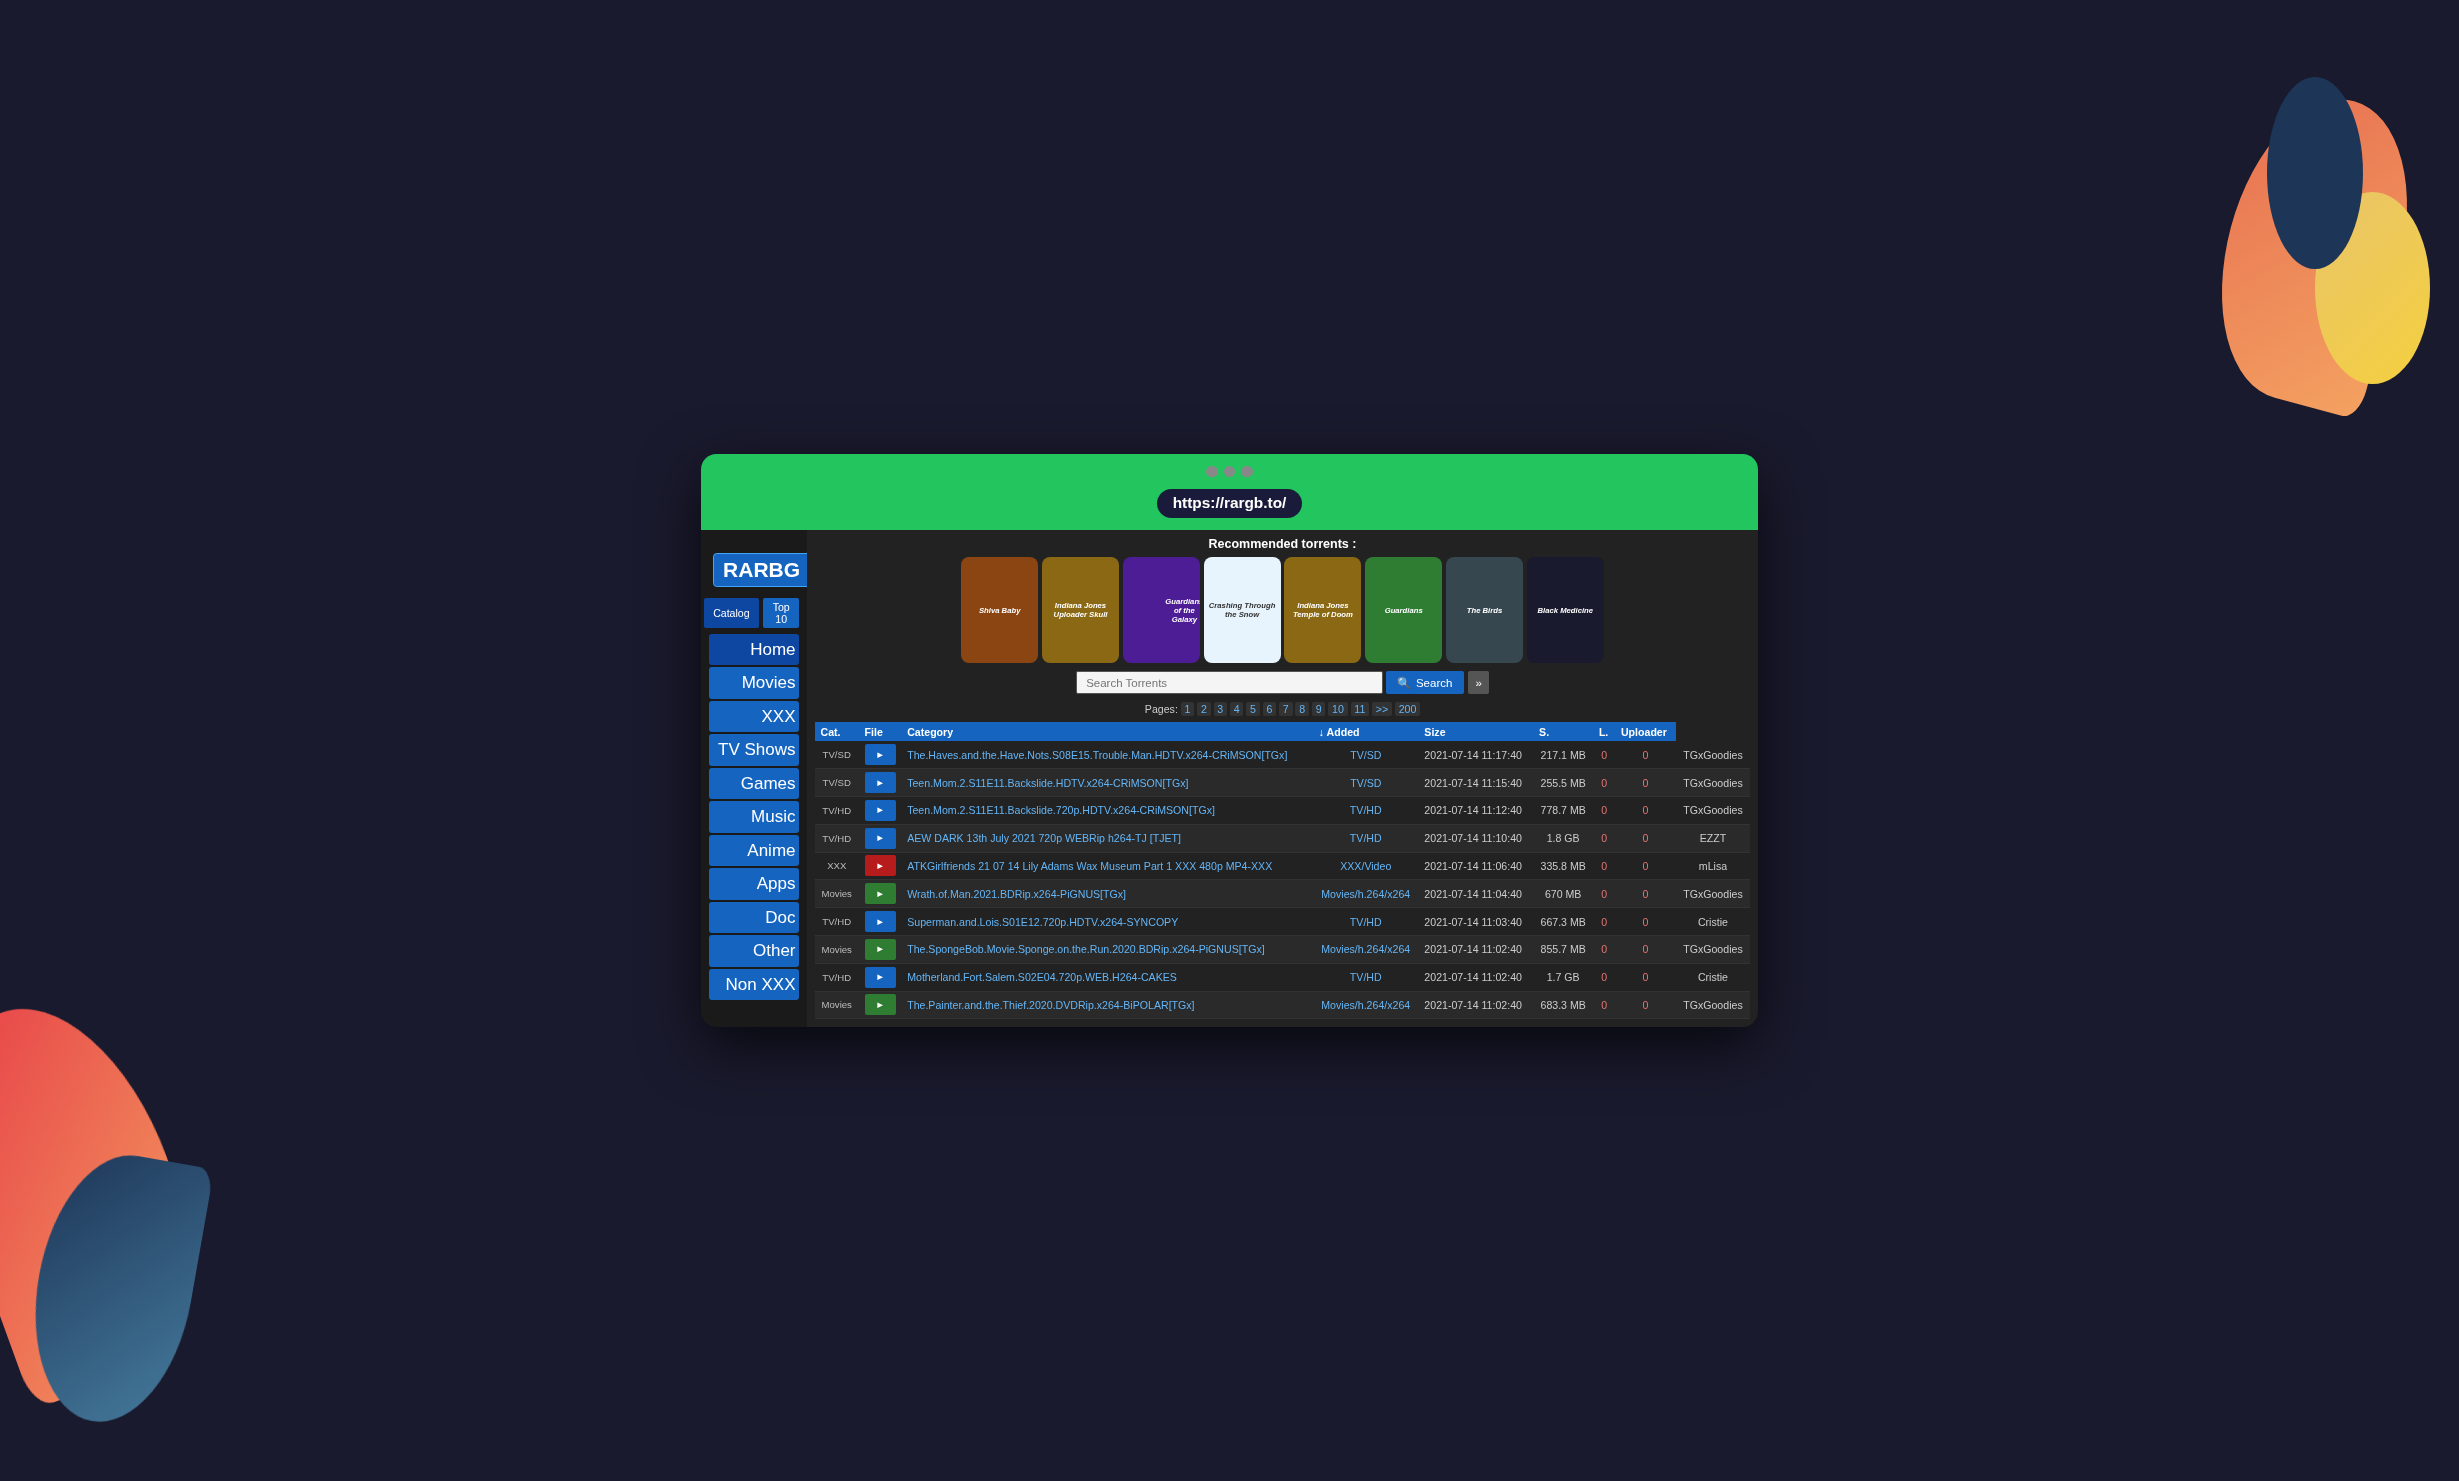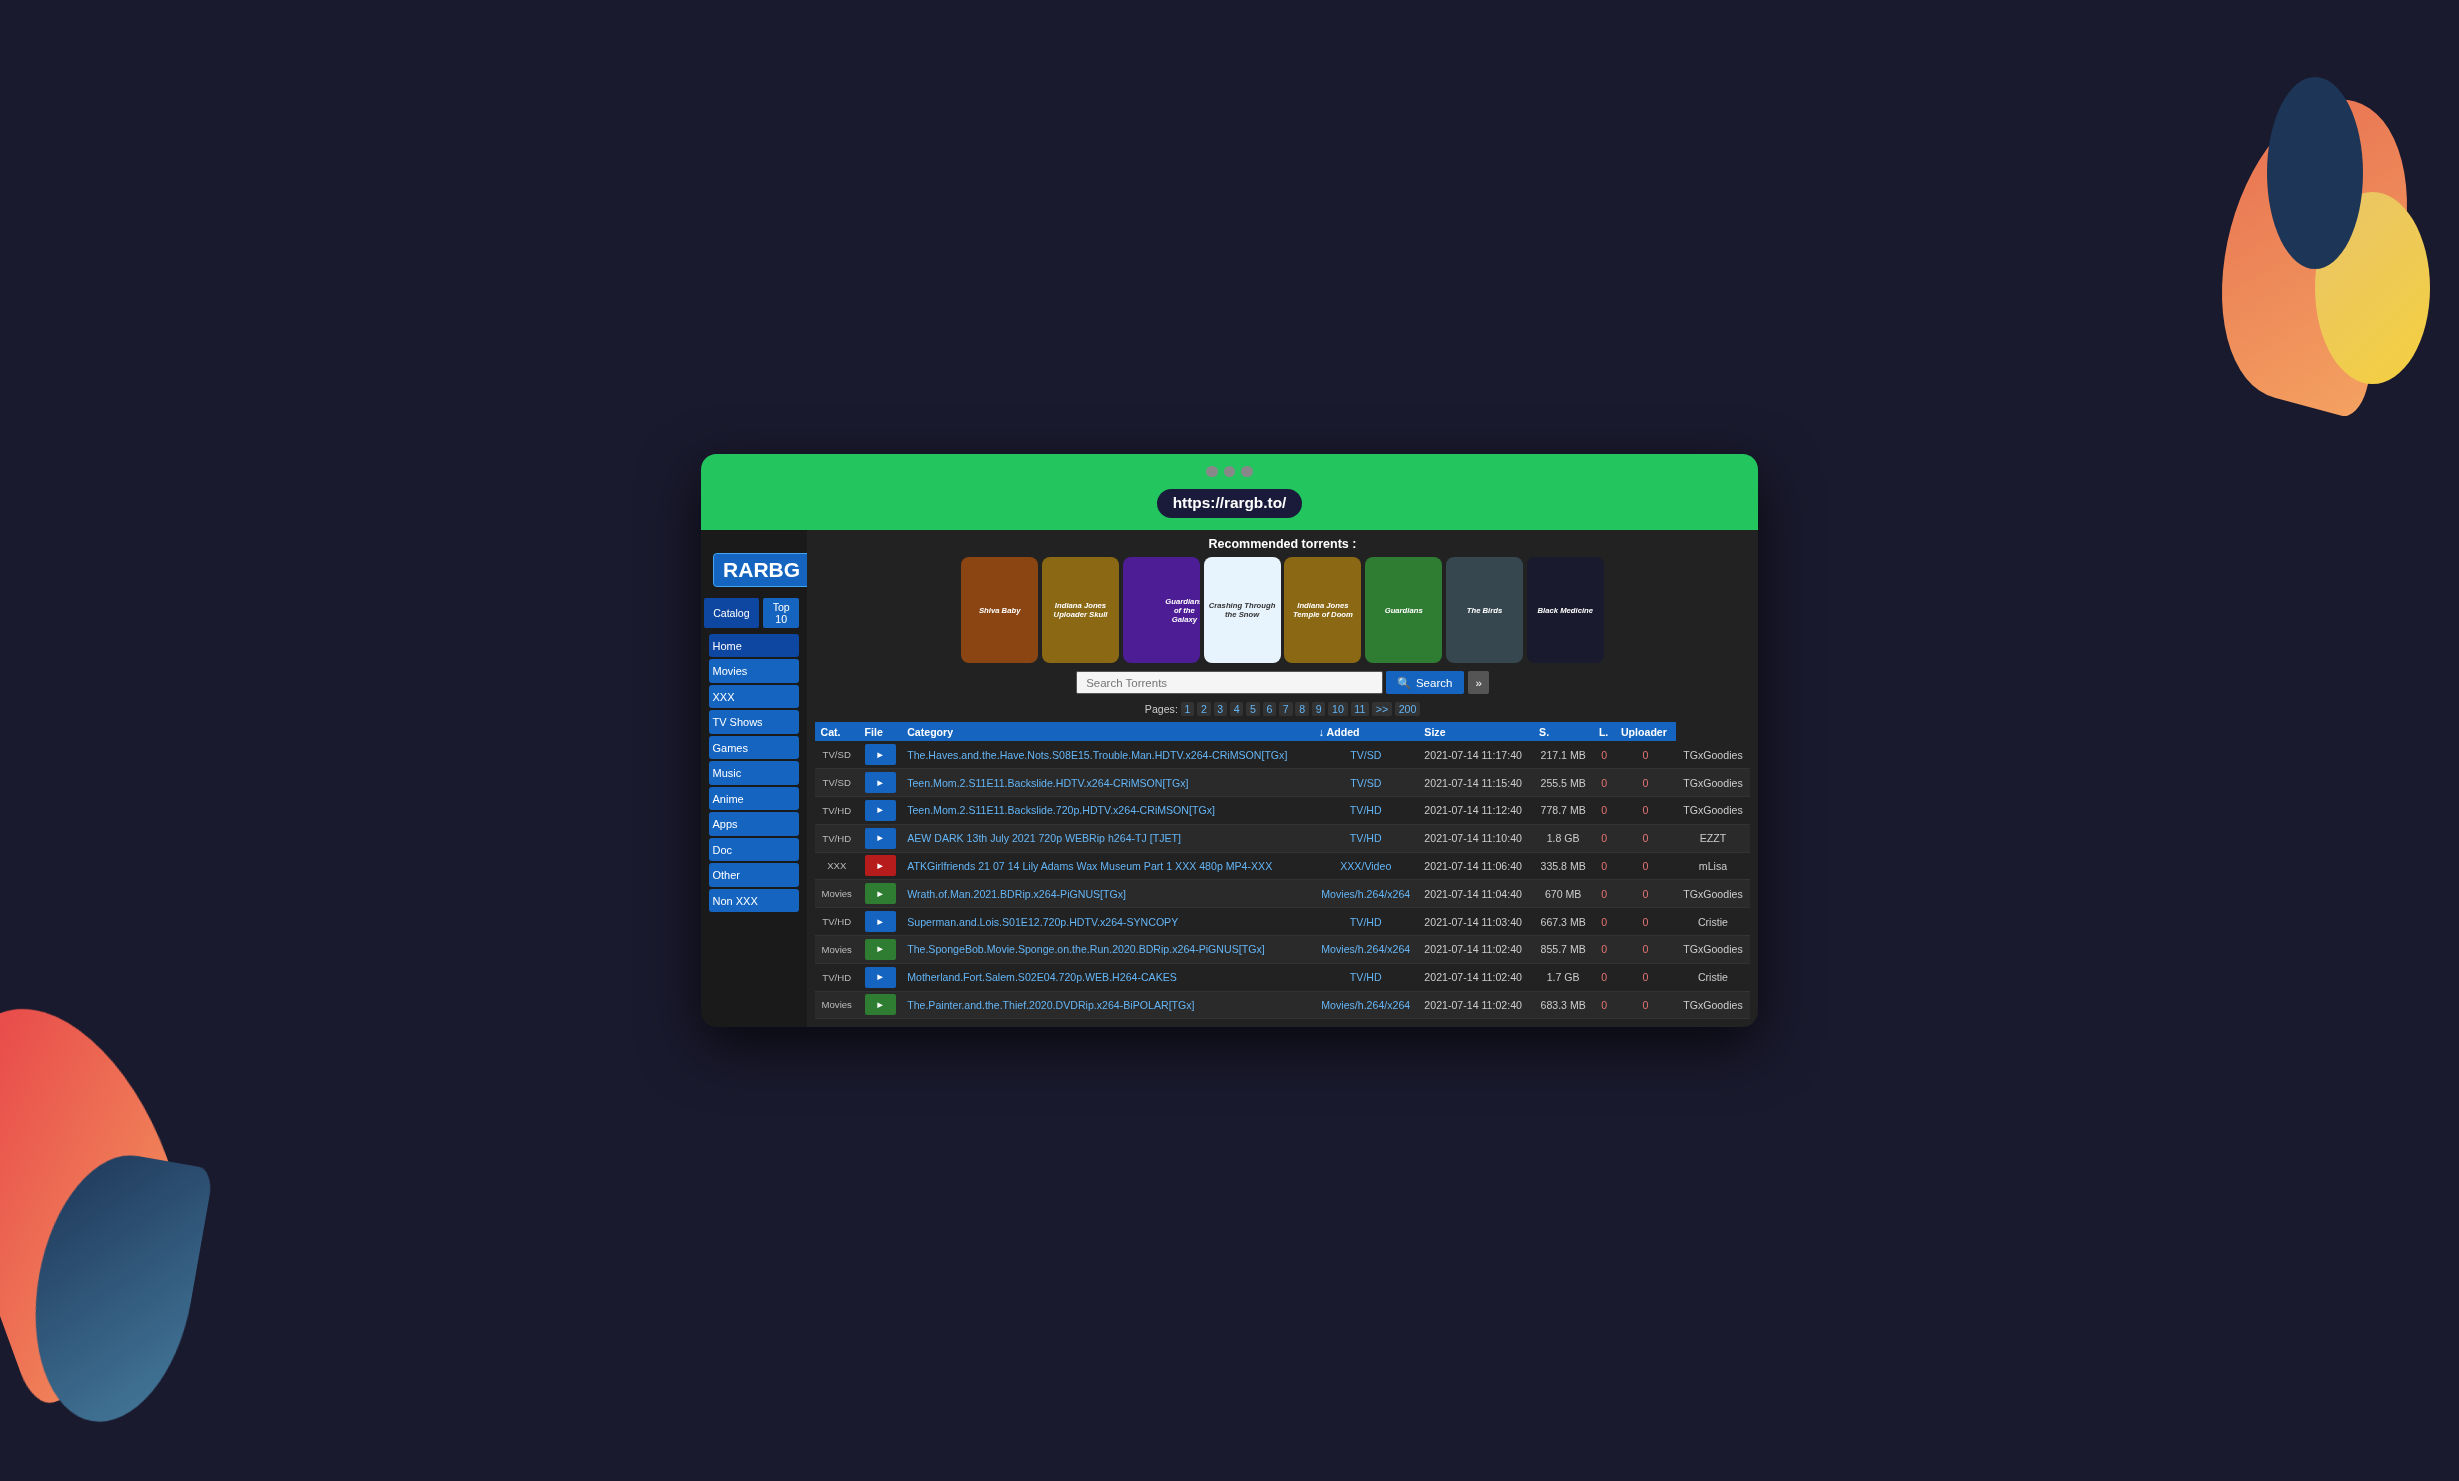--- a/index.html
+++ b/index.html
@@ -153,24 +153,24 @@
 
     
     .sidebar {
       width: 106px;
       background: #1a1a1a;
       padding-top: 16px;
       flex-shrink: 0;
     }
     .sidebar-item {
       display: block;
-      text-align: left;
+      text-align: right;
       padding: 5.8px 3.8px;
       color: white;
-      font-size: 11px;
+      font-size: 17px;
       background: #1565c0;
       margin: 1.9px 7.7px;
       border-radius: 2.9px;
       cursor: pointer;
       text-decoration: none;
     }
     .sidebar-item:hover, .sidebar-item.active {
       background: #0d47a1;
     }
 

